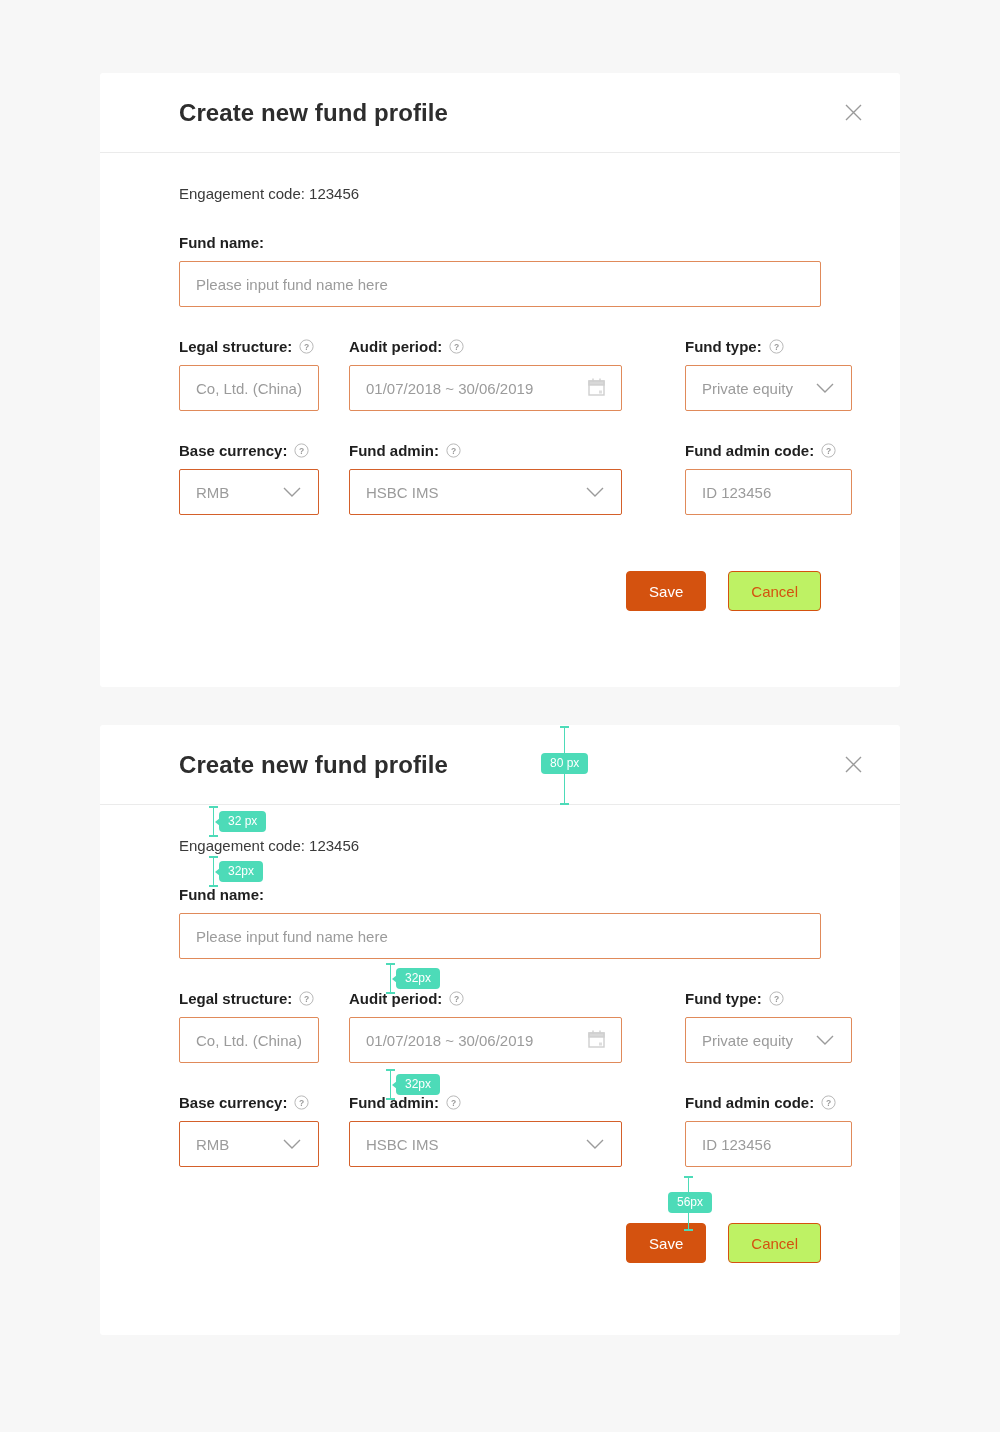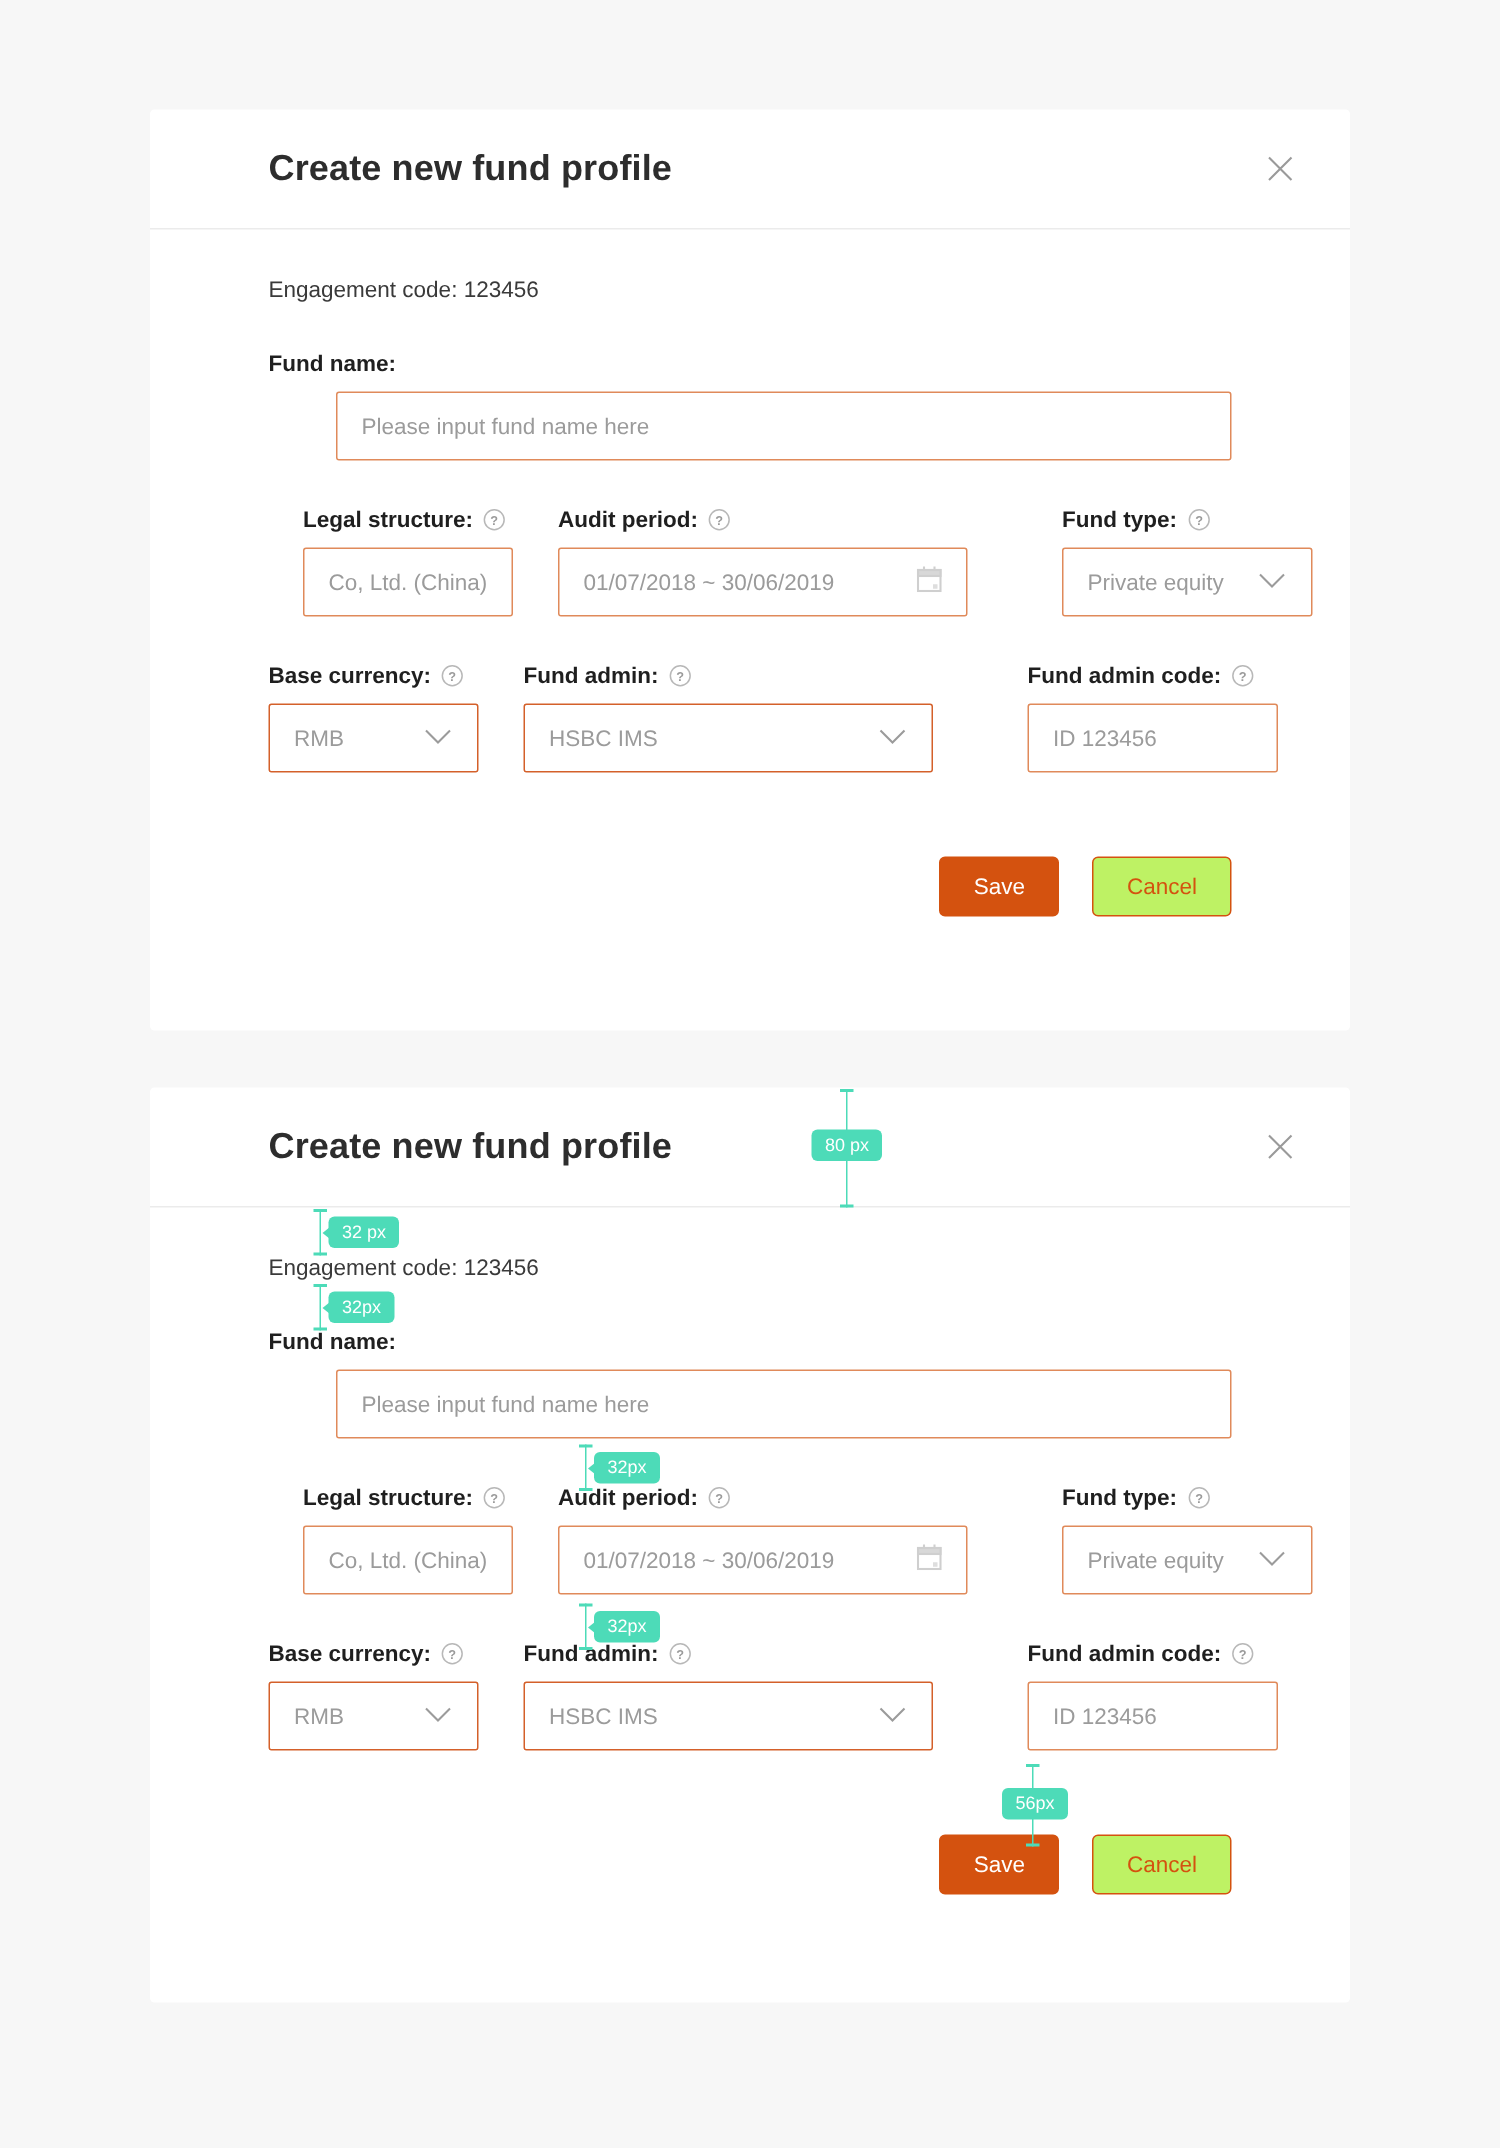--- a/index.html
+++ b/index.html
@@ -111,28 +111,28 @@
     flex: 0 0 auto;
     margin-left: 10px;
   }
   .cal {
     flex: 0 0 auto;
     margin-left: 10px;
   }
 
   
   .block-fundname { margin-top: 32px; }
-  .block-fundname .input-box { height: 46px; margin-left: 45px; }
+  .block-fundname .input-box { height: 46px; }
 
   
   .row {
     display: flex;
     margin-top: 32px;
   }
-  .col-legal  { width: 140px; flex: 0 0 140px; margin-left: 23px; }
+  .col-legal  { width: 140px; flex: 0 0 140px; }
   .col-audit  { width: 273px; flex: 0 0 273px; margin-left: 30px; }
   .col-type   { width: 167px; flex: 0 0 167px; margin-left: 63px; }
   .col-cur    { width: 140px; flex: 0 0 140px; }
   .col-admin  { width: 273px; flex: 0 0 273px; margin-left: 30px; }
   .col-code   { width: 167px; flex: 0 0 167px; margin-left: 63px; }
 
   .row2 { margin-top: 32px; }
 
   .actions {
     margin-top: 56px;

